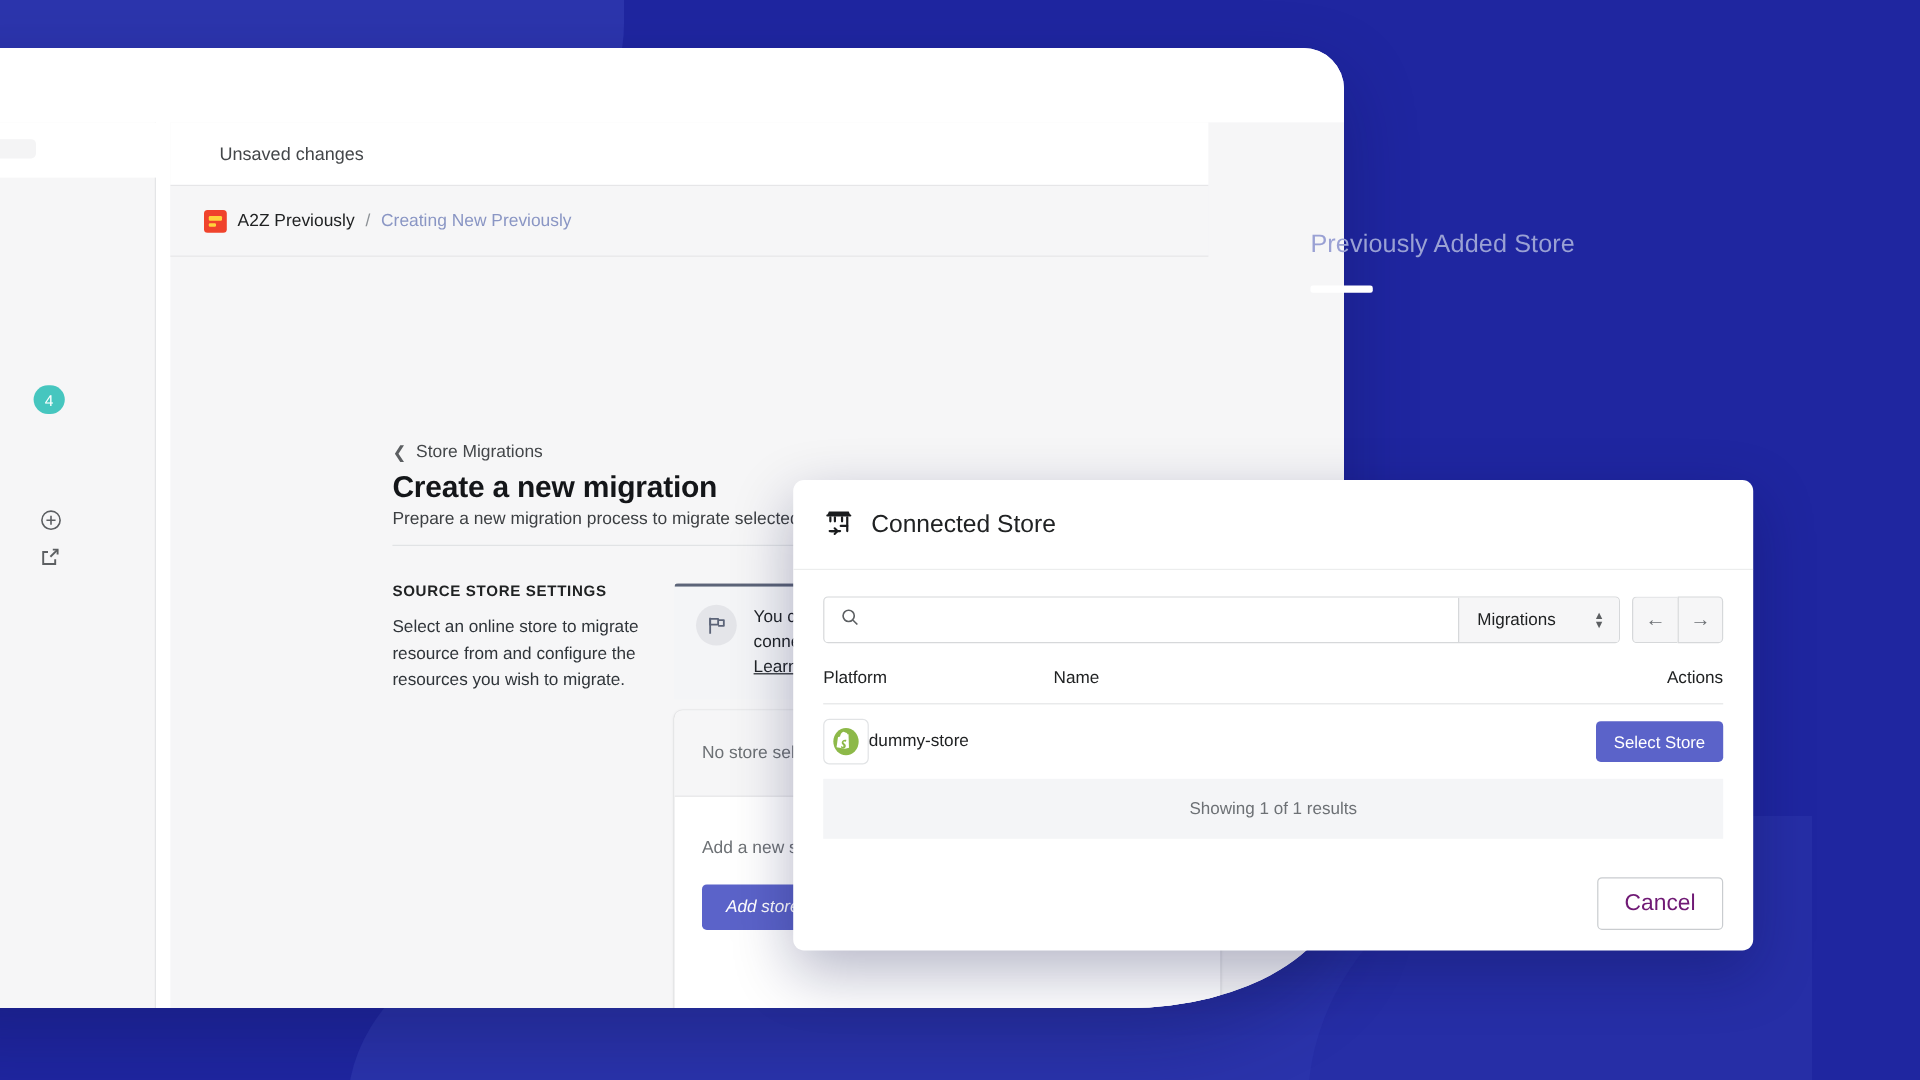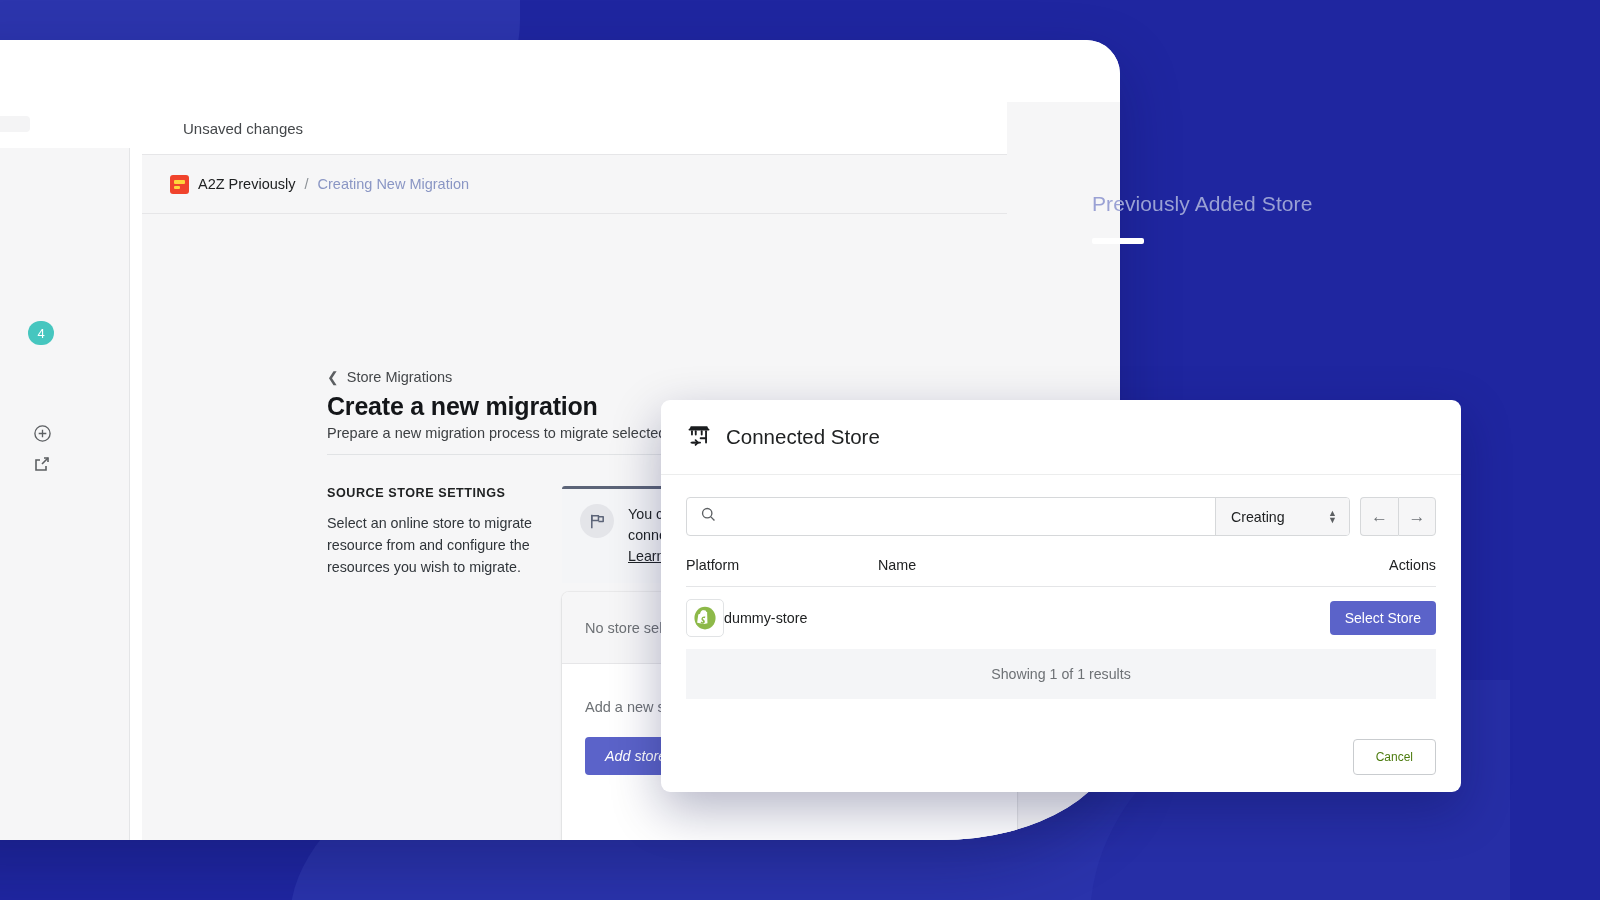--- a/index.html
+++ b/index.html
@@ -290,23 +290,23 @@
 
   .results-bar {
     margin: 0 25px; height: 50px; background: #f4f5f7;
     display: flex; align-items: center; justify-content: center;
     font-size: 14.2px; color: #6d7175;
   }
   .modal-footer {
     position: absolute; right: 25px; bottom: 17px;
   }
   .btn-cancel {
-    background: #ffffff; color: #4d7c0f;
+    background: #ffffff; color: #701a75;
     border: 1px solid #c9cccf; border-radius: 4px;
-    padding: 10px 22px; font-size: 12px; cursor: pointer;
+    padding: 10px 22px; font-size: 19px; cursor: pointer;
     font-family: "Liberation Sans", sans-serif;
   }
 </style>
 </head>
 <body>
 
 <div class="bg-root">
   <div class="bg-lighter-left"></div>
   <div class="bg-lighter-bottom"></div>
   <div class="bg-lighter-bottom2"></div>
@@ -341,21 +341,21 @@
   <div class="content-area">
 
     <div class="unsaved-bar">
       <span>Unsaved changes</span>
     </div>
 
     <div class="breadcrumb-bar">
       <span class="a2z-icon"></span>
       <span class="bc-app">A2Z Previously</span>
       <span class="bc-sep">/</span>
-      <span class="bc-current">Creating New Migration</span>
+      <span class="bc-current">Creating New Previously</span>
     </div>
 
     <div class="page-body">
 
       <div class="back-link">
         <span class="chev-left">❮</span>
         <span>Store Migrations</span>
       </div>
 
       <div class="page-title">Create a new migration</div>
@@ -425,21 +425,21 @@
       <div class="search-field">
         <span>
           <svg width="17" height="17" viewBox="0 0 20 20" fill="none" stroke="#5c5f62" stroke-width="1.6">
             <circle cx="8.5" cy="8.5" r="5.5"></circle>
               <path d="M12.8 12.8L17 17"></path>
           </svg>
         </span>
         <input class="search-input" type="text" value="" placeholder="" style="">
       </div>
       <div class="platform-select">
-        <span>Creating</span>
+        <span>Migrations</span>
         <span class="stepper">
           <span>▲</span>
             <span>▼</span>
         </span>
       </div>
     </div>
     <div class="pager">
       <div class="pager-btn left">←</div>
       <div class="pager-btn right">→</div>
     </div>

